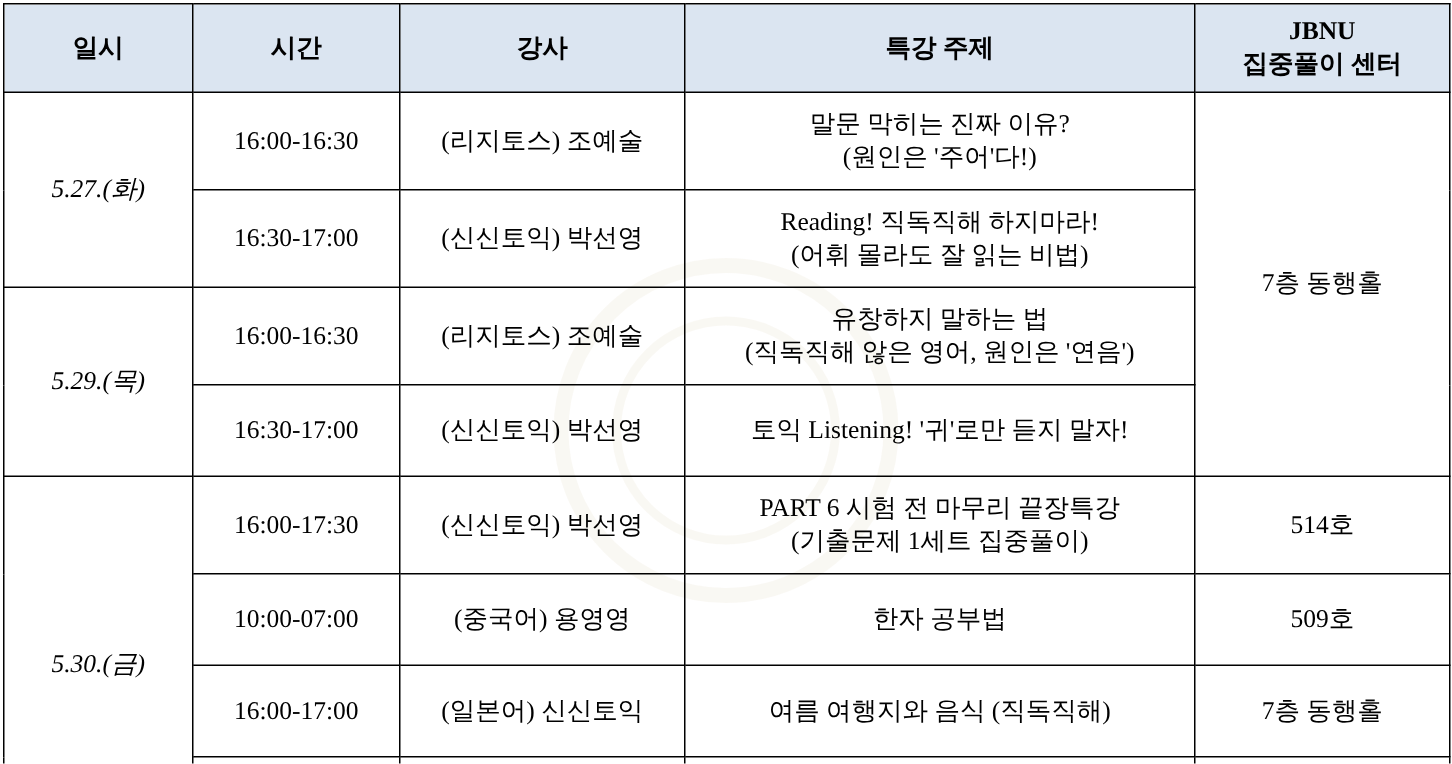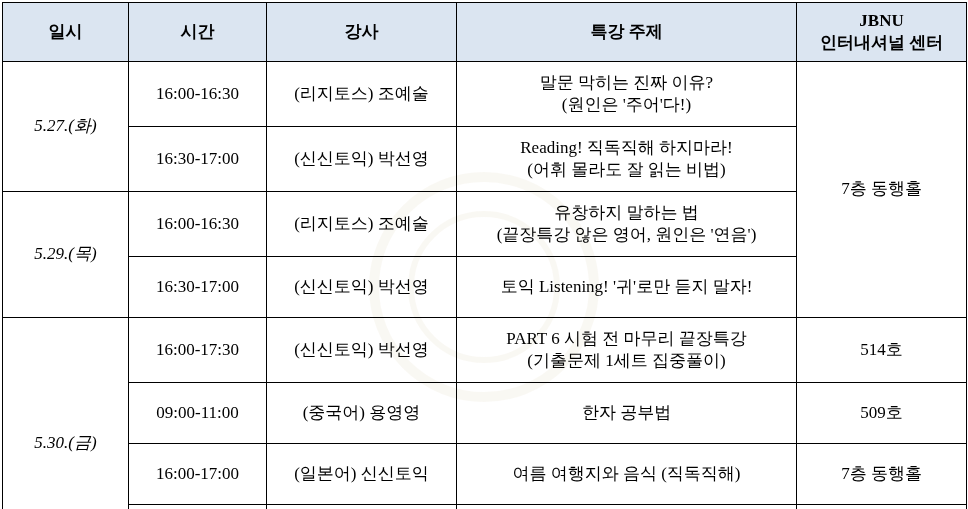--- a/index.html
+++ b/index.html
@@ -120,21 +120,21 @@
       <col class="col-place">
     </colgroup>
     <thead>
       <tr>
         <th>일시</th>
         <th>시간</th>
         <th>강사</th>
         <th>특강 주제</th>
         <th>
           <span class="line2">JBNU</span>
-          <span class="line2">인터내셔널 센터</span>
+          <span class="line2">집중풀이 센터</span>
         </th>
       </tr>
     </thead>
     <tbody>
 
       <tr class="row-tall">
         <td class="date-cell" rowspan="2">5.27.(화)</td>
         <td class="time-cell">16:00-16:30</td>
         <td class="lecturer-cell">(리지토스) 조예술</td>
         <td class="topic-cell">
@@ -152,21 +152,21 @@
           <span class="line2">(어휘 몰라도 잘 읽는 비법)</span>
         </td>
       </tr>
 
       <tr class="row-tall">
         <td class="date-cell" rowspan="2">5.29.(목)</td>
         <td class="time-cell">16:00-16:30</td>
         <td class="lecturer-cell">(리지토스) 조예술</td>
         <td class="topic-cell">
           <span class="line2">유창하지 말하는 법</span>
-          <span class="line2">(끝장특강 않은 영어, 원인은 '연음')</span>
+          <span class="line2">(직독직해 않은 영어, 원인은 '연음')</span>
         </td>
       </tr>
 
       <tr class="row-short">
         <td class="time-cell">16:30-17:00</td>
         <td class="lecturer-cell">(신신토익) 박선영</td>
         <td class="topic-cell">토익 Listening! '귀'로만 듣지 말자!</td>
       </tr>
 
       <tr class="row-tall">
@@ -174,21 +174,21 @@
         <td class="time-cell">16:00-17:30</td>
         <td class="lecturer-cell">(신신토익) 박선영</td>
         <td class="topic-cell">
           <span class="line2">PART 6 시험 전 마무리 끝장특강</span>
           <span class="line2">(기출문제 1세트 집중풀이)</span>
         </td>
         <td class="place-cell">514호</td>
       </tr>
 
       <tr class="row-short">
-        <td class="time-cell">09:00-11:00</td>
+        <td class="time-cell">10:00-07:00</td>
         <td class="lecturer-cell">(중국어) 용영영</td>
         <td class="topic-cell">한자 공부법</td>
         <td class="place-cell">509호</td>
       </tr>
 
       <tr class="row-short">
         <td class="time-cell">16:00-17:00</td>
         <td class="lecturer-cell">(일본어) 신신토익</td>
         <td class="topic-cell">여름 여행지와 음식 (직독직해)</td>
         <td class="place-cell">7층 동행홀</td>

